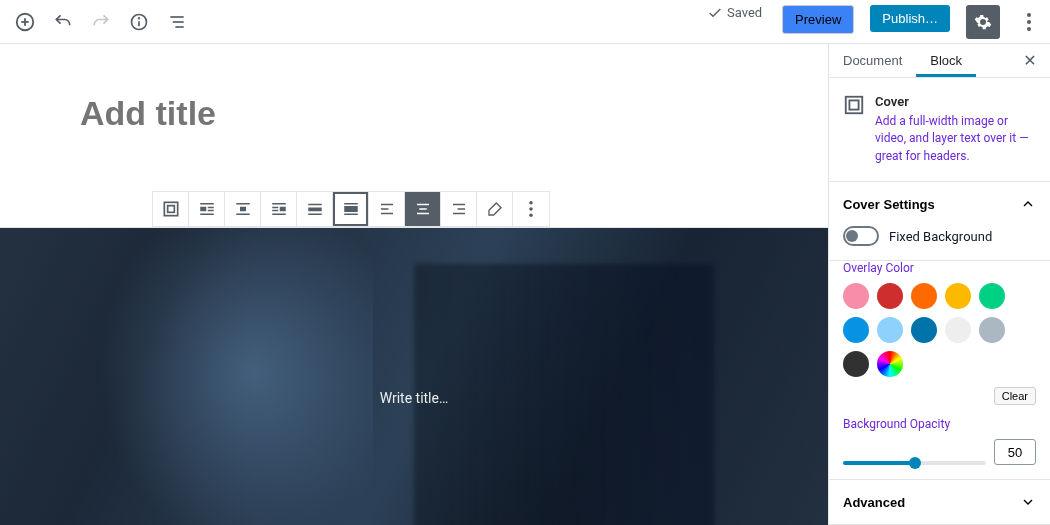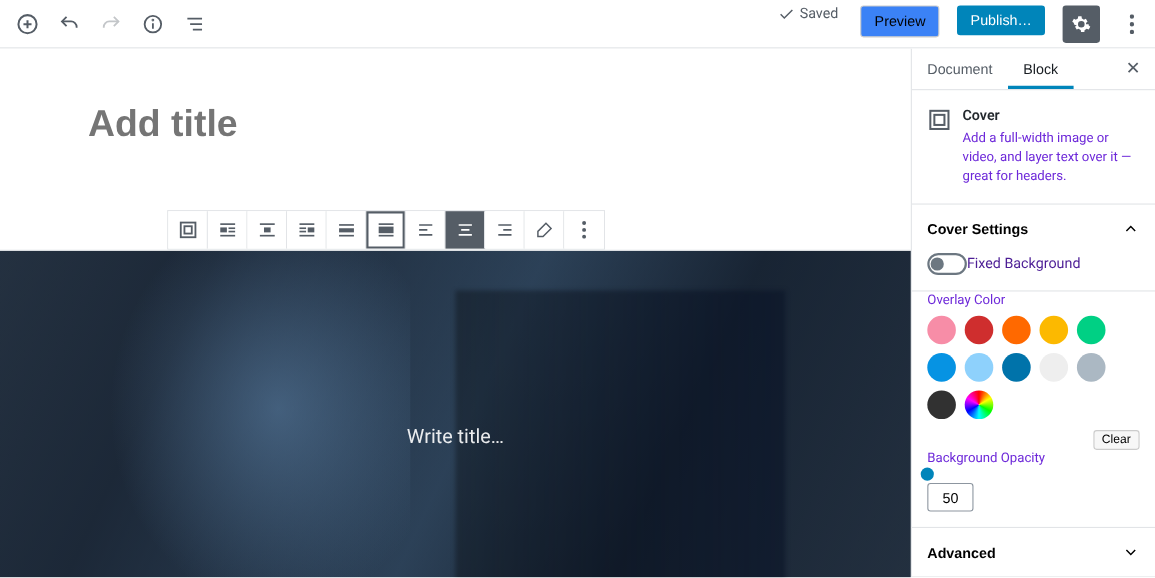--- a/index.html
+++ b/index.html
@@ -28,49 +28,49 @@
   .toolbar { position: absolute; top: 147px; left: 152px; background: #fff; border: 1px solid #e2e4e7; display: flex; height: 36px; z-index: 5;}
   .tool { width: 36px; height: 34px; display:flex; align-items:center; justify-content:center; border:none; background:#fff; cursor:pointer; color:#555d66; border-right:1px solid #e2e4e7;}
   .tool.last { border-right:none;}
   .tool.active { background: #555d66; color: #fff; }
   .tool.bordered { box-shadow: inset 0 0 0 2px #555d66; }
   .tool.switcher { border-right:1px solid #e2e4e7;}
 
   .cover-block { position: absolute; top: 183px; left: 0; right: 0; height: 360px; background: linear-gradient(rgba(30,40,55,.5), rgba(30,40,55,.5)), linear-gradient(115deg,#2a3a4a 0%, #1a2838 20%, #3a5a78 50%, #122030 70%, #2a3a4a 100%); background-size: cover; display: flex; align-items: center; justify-content: center; border-top:1px solid #e2e4e7;}
   .cover-block::before { content:""; position:absolute; right:55%; top:0; bottom:0; width:300px; background: radial-gradient(ellipse at 60% 40%, rgba(100,140,180,.5), transparent 60%);}
   .cover-block::after { content:""; position:absolute; left:50%; top:10%; bottom:5%; width:300px; background: linear-gradient(90deg, rgba(0,0,0,.3), rgba(10,20,40,.6)); filter:blur(2px);}
-  .cover-text { color: #fff; font-size: 18px; opacity: .9; z-index:2; margin-top:-20px;text-align:center;}
+  .cover-text { color: #fff; font-size: 14px; opacity: .9; z-index:2; margin-top:-20px;text-align:center;}
 
   
   .sidebar { width: 222px; border-left: 1px solid #e2e4e7; background: #fff; display: flex; flex-direction: column; overflow-y:auto;}
   .sb-tabs { display: flex; align-items: center; border-bottom: 1px solid #e2e4e7; height: 46px; }
   .sb-tab { padding: 0 14px; height: 100%; display: flex; align-items: center; font-size: 13px; color: #555d66; border: none; background: transparent; cursor:pointer;}
   .sb-tab.active { color: #191e23; box-shadow: inset 0 -3px 0 #0085ba; font-weight:500;}
   .sb-close { margin-left: auto; width: 40px; height: 100%; border: none; background: transparent; cursor: pointer; color:#555d66; font-size:16px;}
 
   .sb-header { padding: 16px 14px; border-bottom: 1px solid #e2e4e7; display:flex; gap:10px;}
   .sb-header-icon { width:22px; height:22px; flex:none; color:#555d66;}
   .sb-header-text .name { font-weight: 600; font-size: 13px; margin-bottom:4px;}
   .sb-header-text .desc { font-size: 12px; color: #6d28d9; line-height:1.45;}
 
   .panel { border-bottom: 1px solid #e2e4e7; }
   .panel-head { display: flex; align-items: center; justify-content: space-between; padding: 14px; cursor: pointer; background:transparent; border:none; width:100%; text-align:left;}
   .panel-head .title { font-weight: 600; font-size: 13px; }
   .panel-body { padding: 0 14px 14px 14px; }
-  .toggle-row { display: flex; align-items: center; gap: 0; padding: 0 14px 14px 14px; font-size:13px; color:#4c1d95;}
+  .toggle-row { display: flex; align-items: center; gap: 10px; padding: 0 14px 14px 14px; font-size:13px; color:#0f172a;}
   .toggle { width: 36px; height: 20px; border: 2px solid #6c7781; border-radius: 10px; background: #fff; display:flex; align-items:center; padding:1px; cursor:pointer;}
   .toggle .knob { width: 12px; height: 12px; border-radius: 50%; background: #6c7781; }
 
   .sub-label { font-size: 12px; color: #6d28d9; margin-bottom: 8px; }
   .swatches { display: flex; flex-wrap: wrap; gap: 8px; margin-bottom:10px;}
   .swatch { width: 26px; height: 26px; border-radius: 50%; cursor: pointer; }
   .swatch.rainbow { background: conic-gradient(red,yellow,lime,cyan,blue,magenta,red);}
   .clear-btn { font-size: 11px; border: 1px solid #ccc; background: #f7f7f7; border-radius: 3px; padding: 2px 7px; cursor:pointer;}
-  .clear-row { text-align: right; }
-  .slider-row { display: flex; align-items: flex-start; gap: 8px; flex-direction: column; }
+  .clear-row { text-align: right; margin-bottom: 12px;}
+  .slider-row { display: flex; align-items: flex-end; gap: 8px; }
   .slider { flex: 1; position: relative; height: 4px; background: #e2e4e7; border-radius: 2px; }
   .slider .fill { position:absolute; left:0; top:0; bottom:0; width:50%; background:#0085ba; border-radius:2px;}
   .slider .handle { position:absolute; left:50%; top:50%; width:12px; height:12px; background:#0085ba; border-radius:50%; transform:translate(-50%,-50%);}
   .num-input { width: 42px; height: 26px; border: 1px solid #8d96a0; border-radius: 3px; text-align: center; font-size: 13px;}
 
   svg { display:block; }
 </style>
 </head>
 <body>
 

